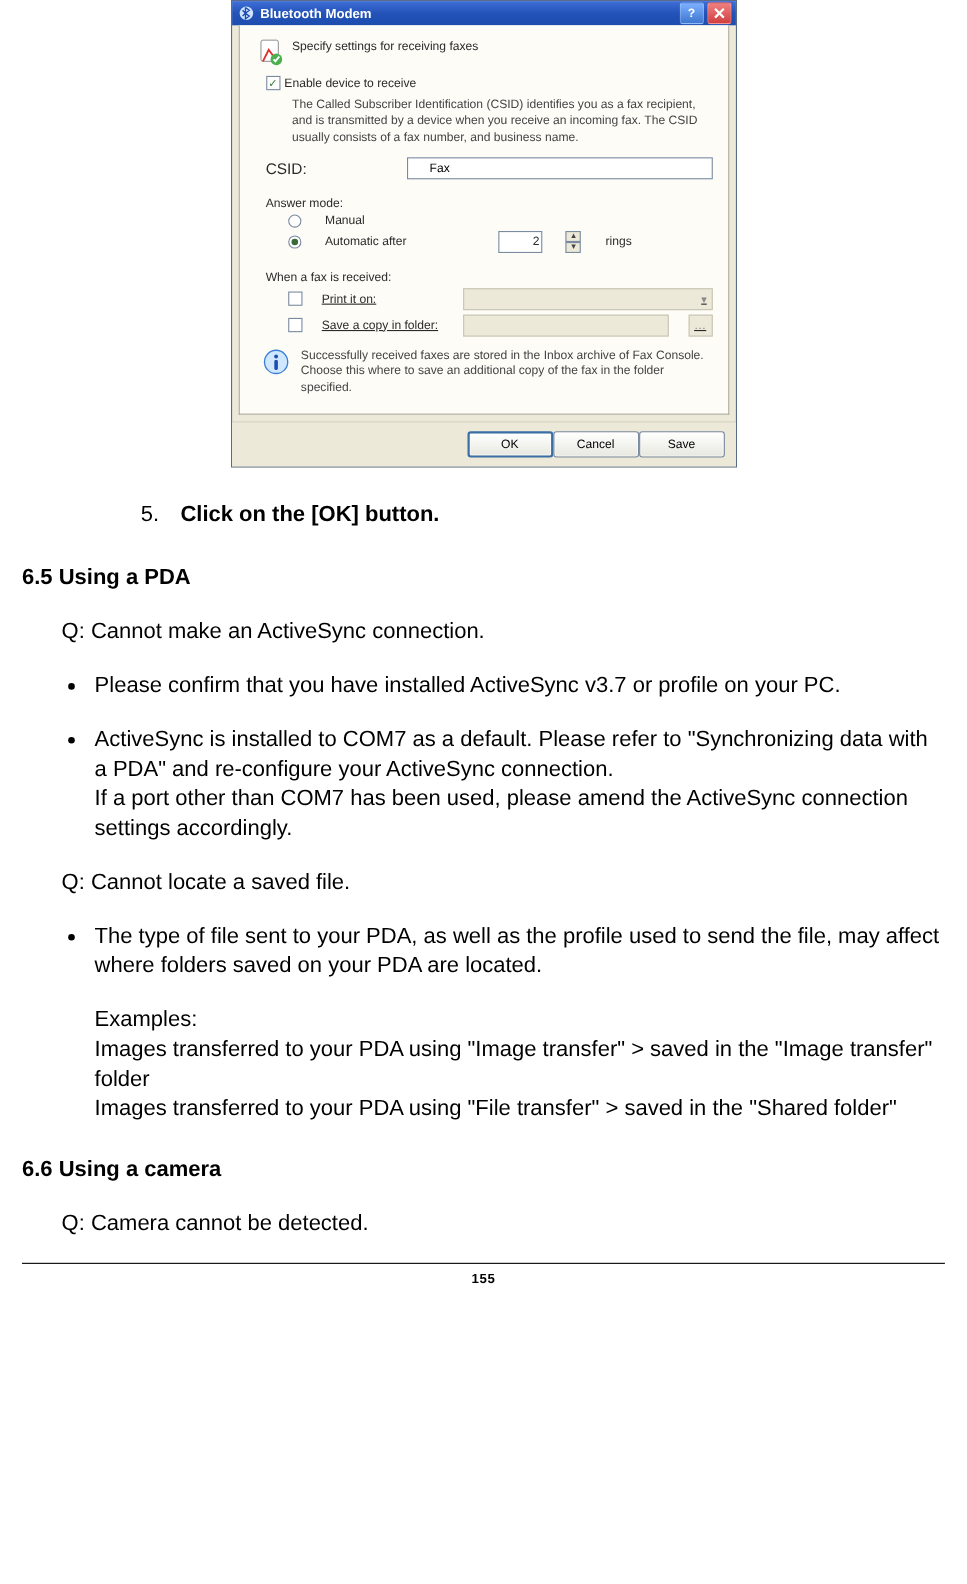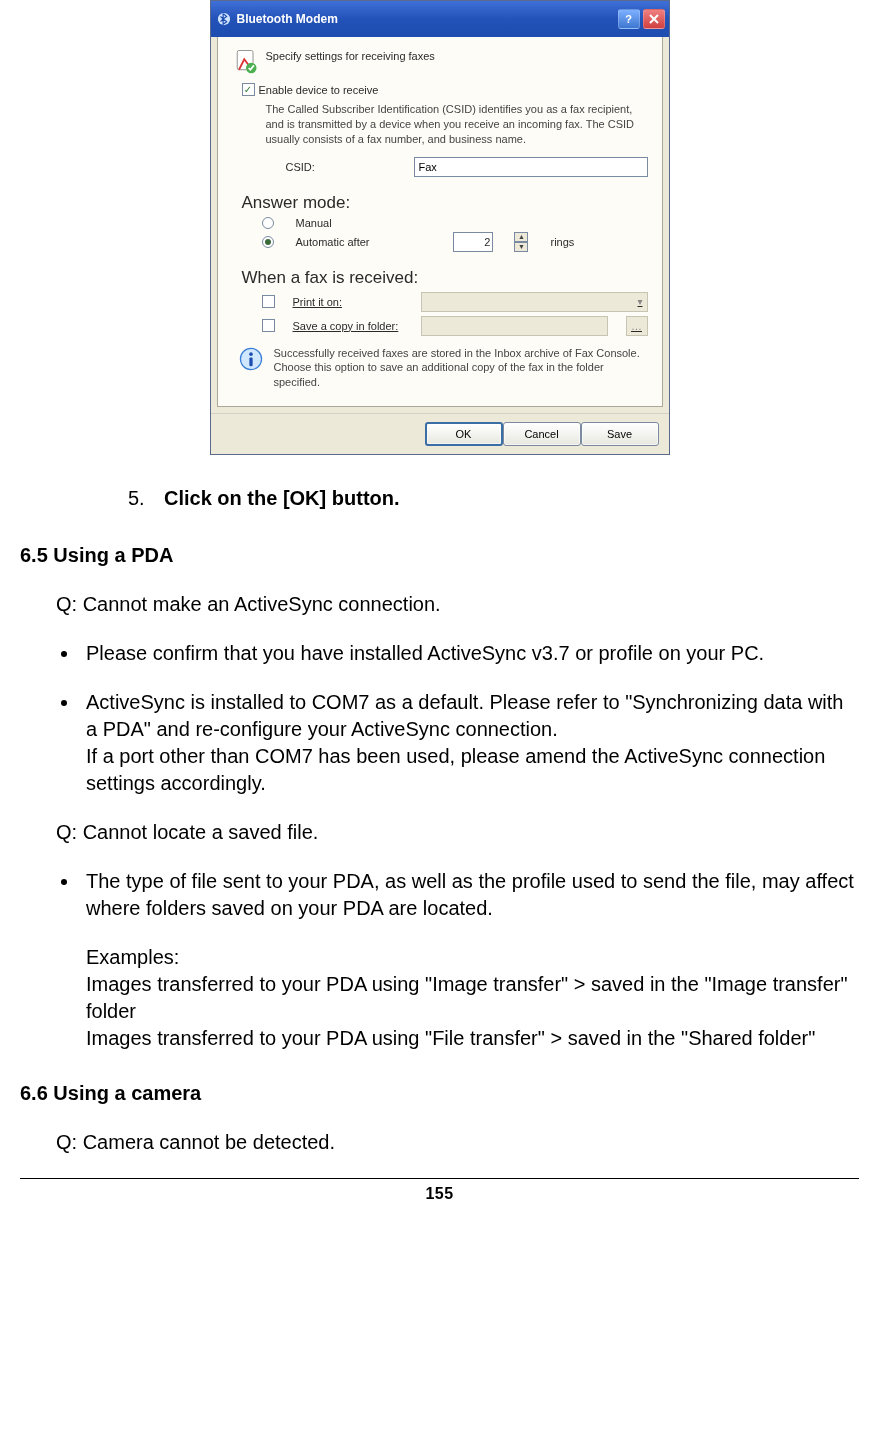--- a/index.html
+++ b/index.html
@@ -25,21 +25,21 @@
     width: 460px;
     border: 1px solid #5a6a8a;
     background: #ece9d8;
     font-family: Tahoma, Verdana, sans-serif;
     font-size: 11px;
     color: #2a2a2a;
   }
   .titlebar {
     display: flex;
     align-items: center;
-    height: 36px;
+    height: 22px;
     background: linear-gradient(#3f6fd8, #2352b8 50%, #1e4db0);
     color: #fff;
     padding: 0 4px;
     font-weight: bold;
   }
   .titlebar .bt-icon {
     width: 18px; height: 18px;
     display: inline-flex; align-items: center; justify-content: center;
     margin-right: 4px;
   }
@@ -102,31 +102,31 @@
   }
   .chk.checked::after { content: "✓"; }
 
   .desc-block {
     margin: 2px 0 10px 34px;
     line-height: 1.35;
     color: #444;
   }
 
   .field-row { display: flex; align-items: center; margin: 4px 0 4px 10px; gap: 8px; }
-  .field-label { width: 120px; flex: 0 0 120px; font-size: 11px; margin-left: 44px; }
+  .field-label { width: 120px; flex: 0 0 120px; font-size: 14px; }
   .text-input {
     flex: 1;
     height: 20px;
     border: 1px solid #7a8aa0;
     background: #fff;
-    padding: 2px 4px;
+    padding: 2px 20px;
     font-size: 11px;
     font-family: Tahoma, sans-serif;
   }
-  .group-label { margin: 16px 0 4px 10px; font-size: 17px; }
+  .group-label { margin: 16px 0 4px 10px; font-size: 11px; }
 
   .radio-row { display: flex; align-items: center; gap: 22px; margin: 3px 0 3px 30px; font-size: 11px; }
   .radio {
     width: 12px; height: 12px; border: 1px solid #7a8aa0; border-radius: 50%; background: #fff;
     display: inline-flex; align-items:center; justify-content:center;
   }
   .radio.selected::after { content:""; width:6px;height:6px;border-radius:50%;background:#3a6a3a; }
 
   .spinner-input {
     width: 40px; height: 20px; border: 1px solid #7a8aa0; background:#fff;
@@ -179,21 +179,21 @@
   .bullets { list-style: disc; margin: 0 0 22px 60px; padding: 0; }
   .bullets li { margin-bottom: 22px; padding-left: 6px; }
   .bullets li > .para { display:block; margin-top: 22px; }
 
   .page-footer {
     border-top: 1px solid #000;
     padding-top: 6px;
     text-align: center;
     font-family: Arial, sans-serif;
     font-weight: bold;
-    font-size: 16px;
+    font-size: 12px;
     letter-spacing: 0.5px;
   }
 </style>
 </head>
 <body>
 
 <div class="page">
 
   <div class="dialog-wrap">
     <div class="dialog">
@@ -278,21 +278,21 @@
         </div>
 
         <div class="info-row">
           <span class="info-icon">
             <svg width="26" height="26" viewBox="0 0 32 32">
               <circle cx="16" cy="16" r="13" fill="#cfe8ff" stroke="#3a7fd5" stroke-width="1.5"></circle>
               <circle cx="16" cy="10" r="2.2" fill="#1e4db0"></circle>
               <rect x="14" y="14" width="4" height="11" rx="1.5" fill="#1e4db0"></rect>
             </svg>
           </span>
-          <span class="info-text">Successfully received faxes are stored in the Inbox archive of Fax Console. Choose this option to save an additional copy of the fax in the folder specified.</span>
+          <span class="info-text">Successfully received faxes are stored in the Inbox archive of Fax Console. Choose this where to save an additional copy of the fax in the folder specified.</span>
         </div>
 
       </div>
 
       <div class="btnbar">
         <button class="winbutton default">OK</button>
         <button class="winbutton">Cancel</button>
         <button class="winbutton">Save</button>
       </div>
     </div>

